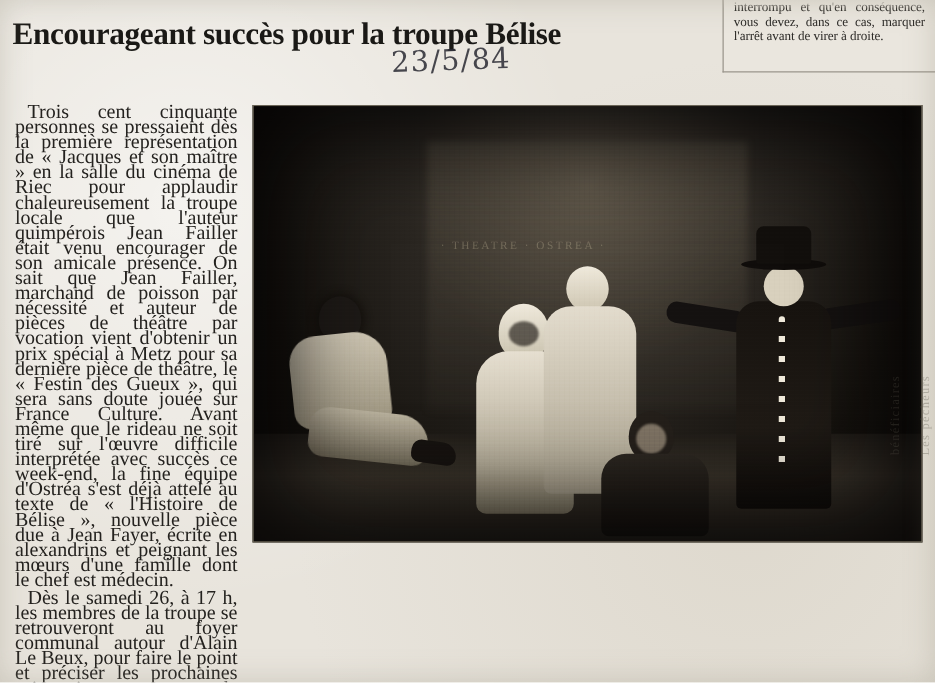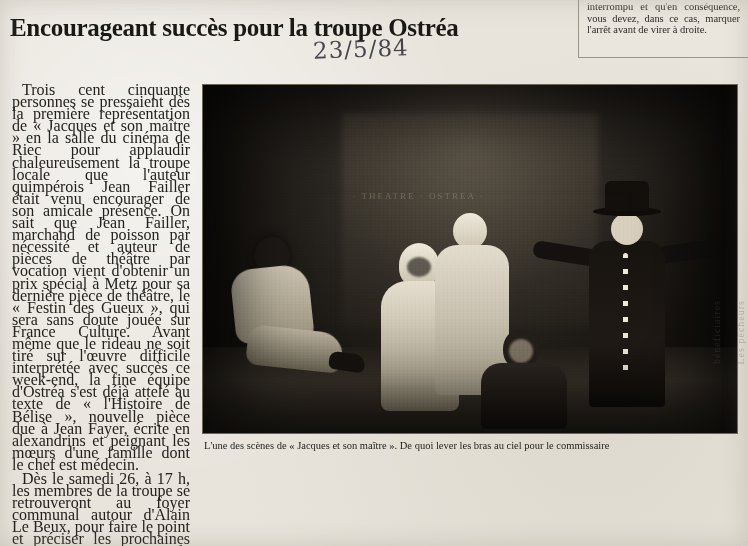--- a/index.html
+++ b/index.html
@@ -311,21 +311,21 @@
 </head>
 <body>
 
 <div class="page">
 
   <div class="frag-col">
     <div class="frag-fade"></div>
     <p>interrompu et qu'en conséquence, vous devez, dans ce cas, marquer l'arrêt avant de virer à droite.</p>
   </div>
 
-  <div class="headline">Encourageant succès pour la troupe Ostréa</div>
+  <div class="headline">Encourageant succès pour la troupe Bélise</div>
 
   <div class="handdate">23/5/84</div>
 
   <div class="bodycol">
     <p>Trois cent cinquante personnes se pressaient dès la première représentation de « Jacques et son maître » en la salle du cinéma de Riec pour applaudir chaleureusement la troupe locale que l'auteur quimpérois Jean Failler était venu encourager de son amicale présence. On sait que Jean Failler, marchand de poisson par nécessité et auteur de pièces de théâtre par vocation vient d'obtenir un prix spécial à Metz pour sa dernière pièce de théâtre, le « Festin des Gueux », qui sera sans doute jouée sur France Culture. Avant même que le rideau ne soit tiré sur l'œuvre difficile interprétée avec succès ce week-end, la fine équipe d'Ostréa s'est déjà attelé au texte de « l'Histoire de Bélise », nouvelle pièce due à Jean Fayer, écrite en alexandrins et peignant les mœurs d'une famille dont le chef est médecin.</p>
     <p>Dès le samedi 26, à 17 h, les membres de la troupe se retrouveront au foyer communal autour d'Alain Le Beux, pour faire le point et préciser les prochaines orientations de l'association. On sait qu'ils rejoueront « Jacques et son maître » le mercredi 5 juin à Kerjouanneau à Quimperlé ; le 9 juin au C.A.C. de Concarneau puis qu'on les retrouvera à Riec le 25 juillet où ils interpréteront les « Baby sitter » et « Un mot pour un autre ».</p>
   </div>
 
   <div class="photo-wrap">
     <div class="photo">
@@ -355,19 +355,18 @@
       <div class="fig fig-buttons"></div>
       <div class="fig fig-hat-head"></div>
       <div class="fig fig-hat-brim"></div>
       <div class="fig fig-hat"></div>
 
       <div class="photo-grain"></div>
       <div class="photo-vignette"></div>
     </div>
   </div>
 
-  <div class="caption">L'une des scènes de « Jacques et son maître ». De quoi lever les bras au ciel pour le commissaire</div>
 
   <div class="bleed">Les pêcheurs</div>
   <div class="bleed2">bénéficiaires</div>
 
   <div class="paper-edge"></div>
 </div>
 
 </body></html>

